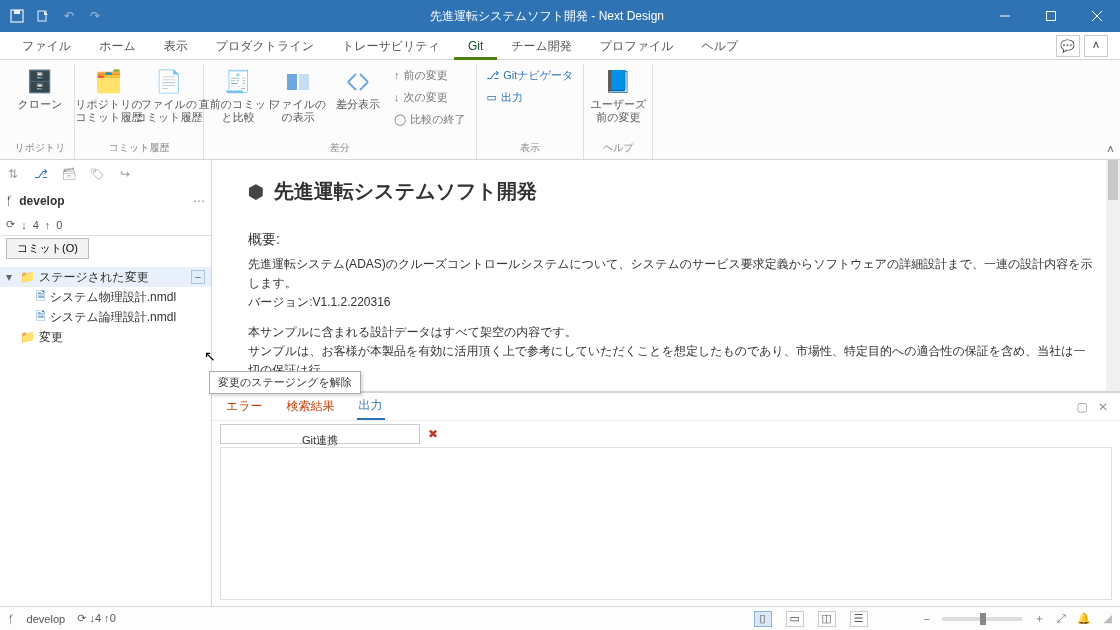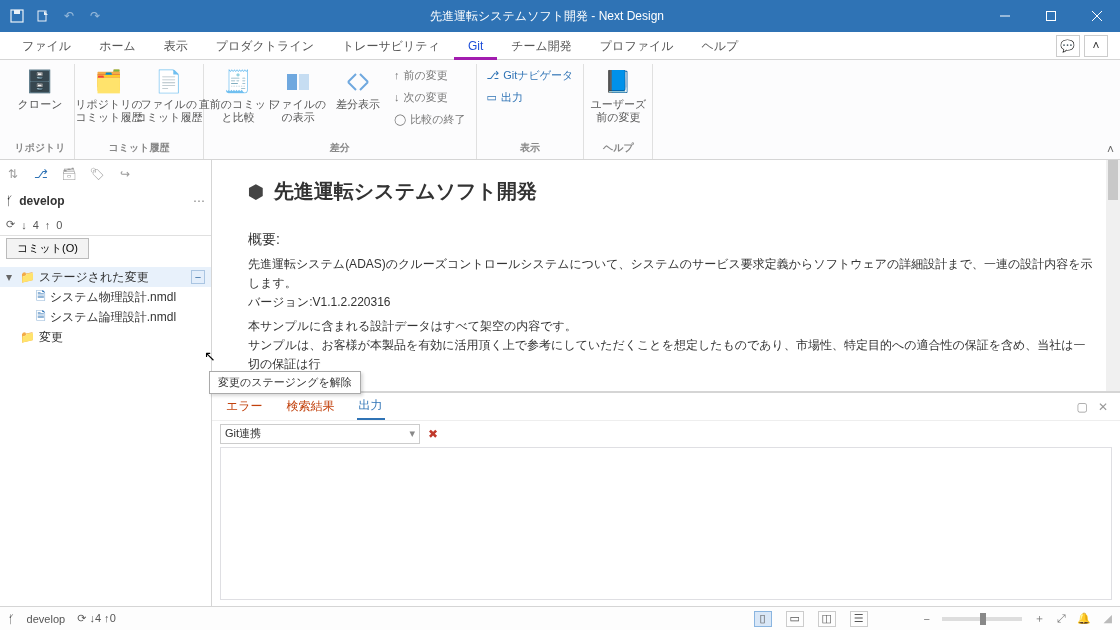--- a/index.html
+++ b/index.html
@@ -9,34 +9,34 @@
 .titlebar { height: 32px; background: #2f73b5; display: flex; align-items: center; color: #fff; }
 .titlebar .qat { display: flex; gap: 4px; padding: 0 6px; }
 .titlebar .qat-btn { width: 22px; height: 22px; display: flex; align-items: center; justify-content: center; cursor: pointer; opacity: 0.9; }
 .titlebar .title { flex: 1; text-align: center; font-size: 12px; }
 .titlebar .winctrl { display: flex; }
 .titlebar .winbtn { width: 46px; height: 32px; display: flex; align-items: center; justify-content: center; cursor: pointer; }
 
 
 .tabstrip { height: 28px; background: #fff; border-bottom: 1px solid #d5d5d5; display: flex; align-items: center; padding: 8px 8px; }
 .tab { padding: 0 14px; height: 28px; line-height: 28px; cursor: pointer; font-size: 12px; color: #555; }
-.tab.active { color: #1d4ed8; border-bottom: 3px solid #a21caf; }
+.tab.active { color: #14532d; border-bottom: 3px solid #4d7c0f; }
 .tabstrip .right { margin-left: auto; display: flex; gap: 4px; padding-right: 4px; }
 .tabstrip .right .iconbtn { width: 24px; height: 22px; border: 1px solid #ccc; display:flex;align-items:center;justify-content:center;cursor:pointer;}
 
 
 .ribbon { display: flex; background: #fcfcfd; border-bottom: 1px solid #d5d5d5; position: relative; padding: 4px 6px 0 6px; height:100px;}
 .ribbon-group { display: flex; flex-direction: column; align-items: center; border-right: 1px solid #e0e0e0; padding: 0 6px 2px 6px; }
 .ribbon-group:last-child { border-right: none; }
 .ribbon-row { display: flex; align-items: flex-start; gap: 4px; }
 .rbtn { display: flex; flex-direction: column; align-items: center; width: 56px; cursor: pointer; padding: 2px; font-size: 11px; text-align: center; line-height: 1.2; color:#555;}
 .rbtn .ico { width: 32px; height: 32px; display:flex;align-items:center;justify-content:center;font-size:22px; }
 .rsmall { display: flex; align-items: center; gap: 4px; height: 22px; padding: 0 4px; cursor: pointer; font-size: 11px; color:#777;}
 .rsmall.on{color:#2f73b5;}
-.group-label { font-size: 10px; color: #888; margin-top: auto; padding-bottom:2px;font-weight:bold;}
+.group-label { font-size: 10px; color: #888; margin-top: auto; padding-bottom:2px;}
 .ribbon-col { display:flex; flex-direction:column; }
 .ribbon .collapse { position:absolute; right:6px; bottom:2px; color:#666; cursor:pointer;}
 
 
 .main { display: flex; height: 446px; }
 .sidepanel { width: 212px; border-right: 1px solid #d5d5d5; display: flex; flex-direction: column; }
 .sp-tabs { height: 28px; display: flex; align-items: center; padding: 0 4px; gap:10px; color:#999;}
 .sp-tabs .ticon{width:18px;text-align:center;cursor:pointer;}
 .sp-tabs .ticon.active{color:#2f73b5;}
 .branch-row { height: 26px; display: flex; align-items: center; padding: 0 6px; gap:6px; border-top:1px solid transparent;border-bottom:1px solid transparent;}
@@ -67,21 +67,21 @@
 .tooltip { position:absolute; border:1px solid #aaa; background:#fff; padding:3px 8px; font-size:11px; box-shadow:2px 2px 3px rgba(0,0,0,0.15); z-index:50;white-space:nowrap;}
 .cursor { position:absolute; z-index:60; font-size:14px; color:#000; pointer-events:none;}
 
 
 .outpanel { height: 214px; border-top:1px solid #d5d5d5; background:#fff; display:flex; flex-direction:column;}
 .out-tabs { height:28px; display:flex; align-items:center; padding:0 12px; gap:20px; border-bottom:1px solid #eee;}
 .out-tab { padding:4px 2px; cursor:pointer; font-size:12px; color:#c2410c;}
 .out-tab.active { color:#2f73b5; border-bottom:2px solid #2f73b5;}
 .out-tabs .rightico{margin-left:auto;display:flex;gap:10px;color:#999;}
 .out-bar { height:26px; display:flex; align-items:center; gap:8px; padding:0 8px;border-bottom:1px solid transparent;}
-.out-bar .combo{width:200px;height:20px;border:1px solid #ccc;display:flex;align-items:center;padding:8px 4px;font-size:11px;justify-content:space-between;}
+.out-bar .combo{width:200px;height:20px;border:1px solid #ccc;display:flex;align-items:center;padding:8px 4px;font-size:11px;justify-content:space-between;flex-direction:column;}
 .out-body { flex:1; border:1px solid #dfdfe3; margin:0 8px 6px 8px; background:#fff;}
 
 
 .statusbar { height:24px; border-top:1px solid #d5d5d5; background:#fdfdfd; display:flex; align-items:center; padding:0 8px; gap:12px; font-size:11px; color:#555;}
 .statusbar .sp{flex:1;}
 .statusbar .sicon{color:#777;cursor:pointer;}
 .statusbar .viewbtn{width:18px;height:16px;border:1px solid #ccc;display:inline-flex;align-items:center;justify-content:center;margin-right:2px;}
 .statusbar .viewbtn.active{background:#d9e7f7;border-color:#8ab5e0;}
 
 svg{display:block;}
@@ -275,21 +275,21 @@
       <div class="doc-scroll">
           <div class="thumb"></div>
         </div>
       <div class="doc-title">
         <span class="dicon">⬢</span>
         <span>先進運転システムソフト開発</span>
       </div>
       <div class="doc-h2">概要:</div>
       <div class="doc-p">先進運転システム(ADAS)のクルーズコントロールシステムについて、システムのサービス要求定義からソフトウェアの詳細設計まで、一連の設計内容を示します。</div>
       <div class="doc-p">バージョン:V1.1.2.220316</div>
-      <div class="doc-p" style="margin-top:4px">本サンプルに含まれる設計データはすべて架空の内容です。</div>
+      <div class="doc-p" style="margin-top:10px">本サンプルに含まれる設計データはすべて架空の内容です。</div>
       <div class="doc-p">サンプルは、お客様が本製品を有効に活用頂く上で参考にしていただくことを想定したものであり、市場性、特定目的への適合性の保証を含め、当社は一切の保証は行</div>
     </div>
 
     <div class="outpanel">
       <div class="out-tabs">
         <div class="out-tab">エラー</div>
         <div class="out-tab">検索結果</div>
         <div class="out-tab active">出力</div>
         <div class="rightico">
           <span>▢</span>

